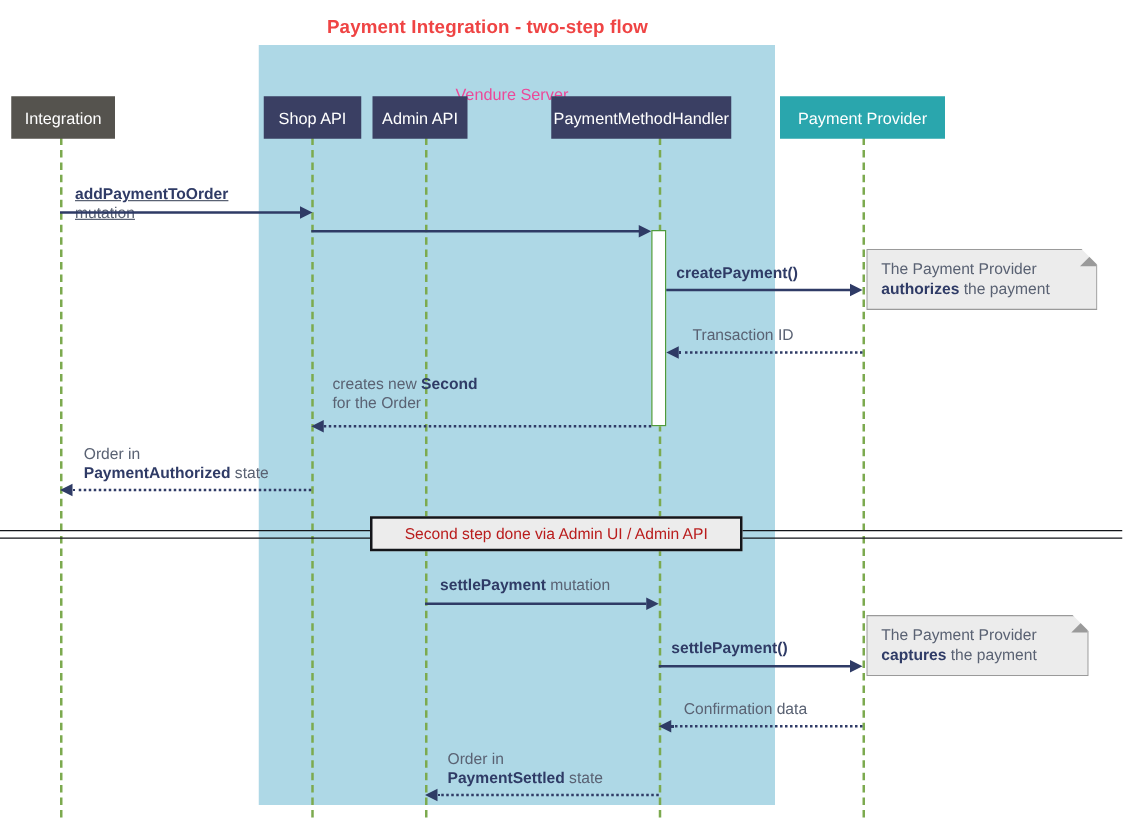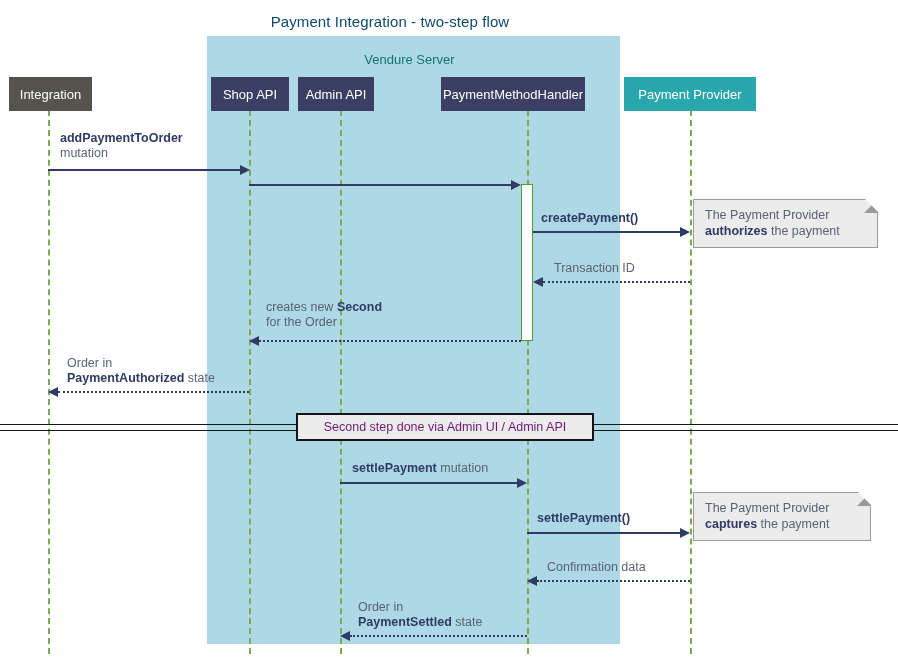--- a/index.html
+++ b/index.html
@@ -3,26 +3,26 @@
 <meta charset="utf-8">
 <style>
   html,body{margin:0;padding:0;}
   body{width:898px;height:665px;background:#ffffff;
        font-family:"Liberation Sans",sans-serif;overflow:hidden;position:relative;}
   #stage{position:absolute;left:0;top:0;width:898px;height:665px;}
   .abs{position:absolute;}
 
   
   #title{left:0;top:13px;width:780px;text-align:center;
-         font-size:15px;font-weight:normal;color:#0c4a6e;letter-spacing:.1px;}
+         font-size:15px;font-weight:bold;color:#ef4444;letter-spacing:.1px;}
 
   
   #group-box{left:207px;top:36px;width:413px;height:608px;background:#AED8E6;}
-  #group-label{left:207px;top:52px;width:405px;text-align:center;
-               font-size:13px;color:#0f766e;}
+  #group-label{left:207px;top:68px;width:405px;text-align:center;
+               font-size:13px;color:#ec4899;}
 
   
   .participant{box-sizing:border-box;display:flex;align-items:center;
                justify-content:center;color:#ffffff;font-size:13px;
                height:34px;white-space:nowrap;}
   .p-dark{background:#3A3F63;}
   .p-grey{background:#55534E;}
   .p-teal{background:#2AA6AD;}
 
   
@@ -46,21 +46,21 @@
         font-size:12.5px;color:#5A6273;line-height:16px;
         padding:7px 10px 7px 11px;white-space:nowrap;
         clip-path:polygon(0 0, calc(100% - 13px) 0, 100% 13px, 100% 100%, 0 100%);}
   .note b{color:#2F3B66;font-weight:bold;}
   .note-fold-tri{width:0;height:0;border-left:13px solid transparent;
                  border-bottom:13px solid #9A9A9A;}
 
   
   .divider-line{height:0;border-top:1px solid #13151A;}
   #divider-label{background:#ECECEC;border:2px solid #13151A;box-sizing:border-box;
-                 font-size:12.5px;color:#701a75;display:flex;align-items:center;
+                 font-size:12.5px;color:#b91c1c;display:flex;align-items:center;
                  justify-content:center;white-space:nowrap;}
 </style>
 </head>
 <body>
 
 <div id="stage">
 
   <div class="abs" id="title">Payment Integration - two-step flow</div>
 
   <div class="abs" id="group-box"></div>
@@ -83,21 +83,21 @@
   <div class="abs participant p-dark" style="left:298px;top:77px;width:76px;">
     <span>Admin API</span>
   </div>
   <div class="abs participant p-dark" style="left:441px;top:77px;width:144px;">
     <span>PaymentMethodHandler</span>
   </div>
   <div class="abs participant p-teal" style="left:624px;top:77px;width:132px;">
     <span>Payment Provider</span>
   </div>
 
-  <div class="abs msg-label" style="left:60px;top:131px;">
+  <div class="abs msg-label" style="left:60px;top:148px;text-decoration:underline;">
     <b>addPaymentToOrder</b><br>
     <span>mutation</span>
   </div>
   <div class="abs msg-line" style="left:48px;top:169px;width:194px;"></div>
   <div class="abs arrow-r" style="left:240px;top:165px;"></div>
 
   <div class="abs msg-line" style="left:249px;top:184px;width:264px;"></div>
   <div class="abs arrow-r" style="left:511px;top:180px;"></div>
 
   <div class="abs msg-label" style="left:541px;top:211px;">

